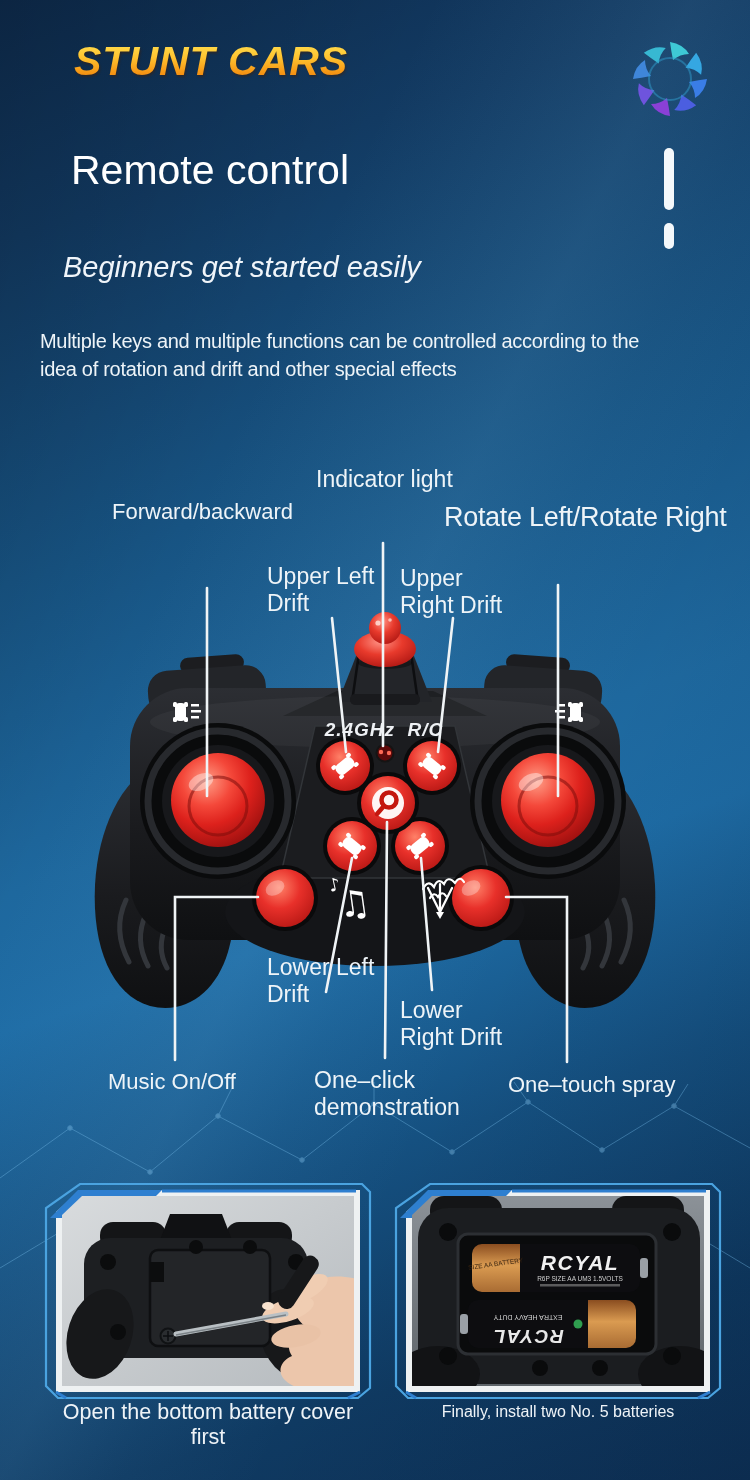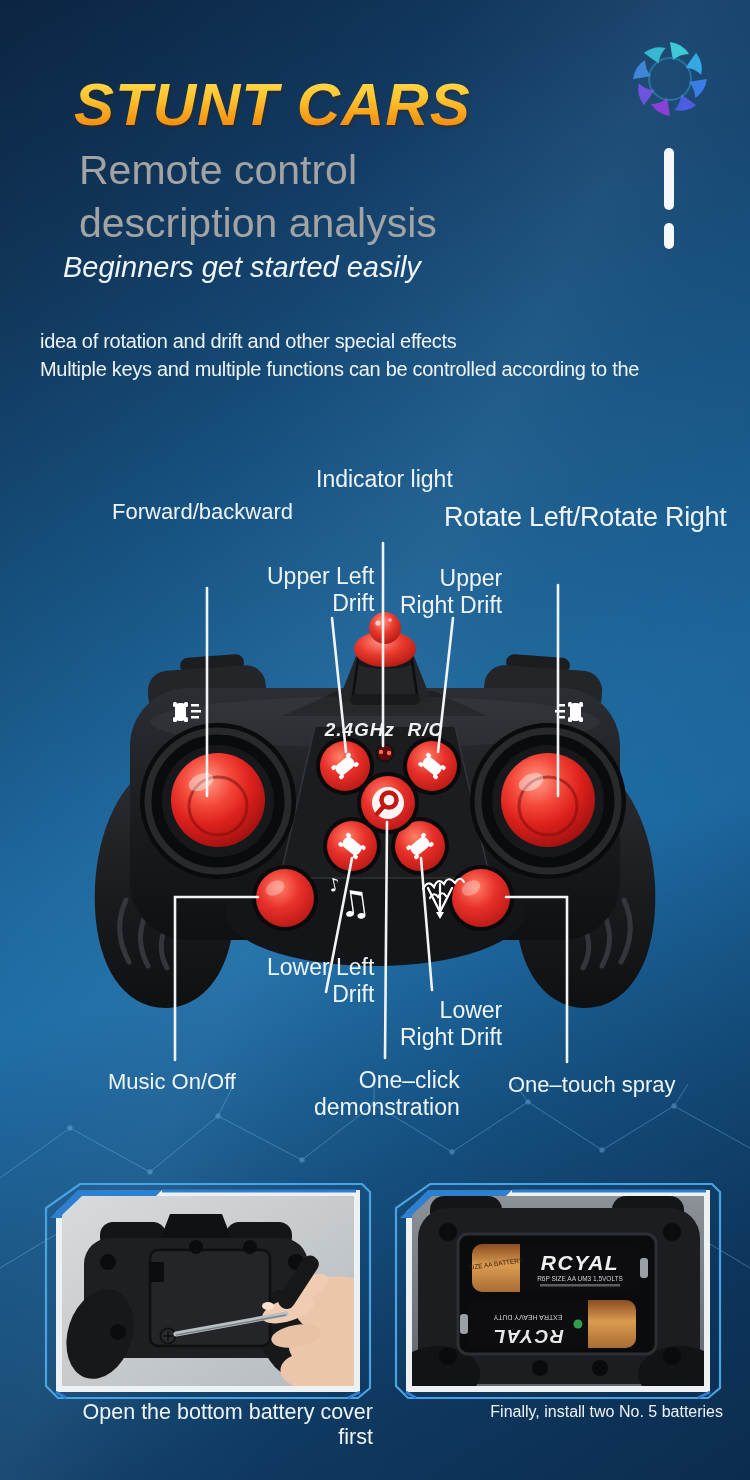--- a/index.html
+++ b/index.html
@@ -4,38 +4,38 @@
 <style>
   html,body{margin:0;padding:0;}
   body{width:750px;height:1480px;position:relative;overflow:hidden;
        font-family:"Liberation Sans",sans-serif;background:#124672;}
   .bg{position:absolute;inset:0;
       background:linear-gradient(162deg,#0e2d50 0%,#123a62 14%,#175382 34%,#1e689e 52%,#1e6ca5 60%,#155080 74%,#0f3a62 88%,#0e3258 100%);}
   .bg::after{content:"";position:absolute;inset:0;
       background:linear-gradient(115deg,rgba(0,0,0,.18) 0%,transparent 30%,rgba(130,195,235,.10) 48%,rgba(130,195,235,.04) 56%,transparent 66%,rgba(0,10,30,.15) 100%);}
   .scene{position:absolute;left:0;top:0;}
   
-  .brand{position:absolute;left:74px;top:38px;font-size:60px;font-weight:bold;font-style:italic;
+  .brand{position:absolute;left:74px;top:38px;font-size:41px;font-weight:bold;font-style:italic;
       letter-spacing:1px;white-space:nowrap;
       background:linear-gradient(180deg,#ffe154 5%,#ffc531 40%,#f79b17 70%,#ec7c0d 95%);
       -webkit-background-clip:text;background-clip:text;color:transparent;
-      filter:drop-shadow(1px 2px 1px rgba(70,30,0,.45));margin-top:32px;}
+      filter:drop-shadow(1px 2px 1px rgba(70,30,0,.45));}
   .logo{position:absolute;left:630px;top:39px;}
-  .title{position:absolute;left:79px;top:144px;font-size:41px;line-height:53px;color:#a3a3a3;white-space:nowrap;}
+  .title{position:absolute;left:71px;top:144px;font-size:41px;line-height:53px;color:#ffffff;white-space:nowrap;}
   .excl-bar{position:absolute;left:664px;top:148px;width:10px;height:62px;border-radius:5px;background:#f4f8fb;}
   .excl-dot{position:absolute;left:664px;top:223px;width:10px;height:26px;border-radius:5px;background:#f4f8fb;}
   .subtitle{position:absolute;left:63px;top:251px;font-size:29px;color:#f0f5fa;white-space:nowrap;font-style:italic;}
   .desc{position:absolute;left:40px;top:327px;font-size:20px;line-height:28px;letter-spacing:-0.3px;color:#eef4f8;white-space:nowrap;}
   
   .label{position:absolute;color:#eef4f8;white-space:nowrap;}
-  .fs23{font-size:23px;line-height:27px;text-align:right;}
+  .fs23{font-size:23px;line-height:27px;}
   .fs22{font-size:22px;}
   .fs20{font-size:27px;letter-spacing:-0.3px;}
   
-  .caption{position:absolute;width:330px;text-align:right;color:#eef3f7;}
+  .caption{position:absolute;width:330px;text-align:center;color:#eef3f7;}
 </style>
 </head>
 <body>
 
 <div class="bg"></div>
 
 <svg class="scene" width="750" height="1480" viewBox="0 0 750 1480">
   <defs>
     <radialGradient id="gBall" cx="38%" cy="30%" r="75%">
       <stop offset="0%" stop-color="#ff9d86"></stop>
@@ -373,28 +373,27 @@
     <path d="M40 3 Q53 5 59 15 Q50 15 43 21 Q41 11 40 3 Z" fill="#8a40d6" transform="rotate(180 40 40)"></path>
     <path d="M40 3 Q53 5 59 15 Q50 15 43 21 Q41 11 40 3 Z" fill="#6e54dd" transform="rotate(225 40 40)"></path>
     <path d="M40 3 Q53 5 59 15 Q50 15 43 21 Q41 11 40 3 Z" fill="#3f86d9" transform="rotate(270 40 40)"></path>
     <path d="M40 3 Q53 5 59 15 Q50 15 43 21 Q41 11 40 3 Z" fill="#37b8d2" transform="rotate(315 40 40)"></path>
     <circle cx="40" cy="40" r="21" fill="none" stroke="#2f9ccc" stroke-width="2" opacity="0.5"></circle>
   </g>
 </svg>
 
 <div class="title">
   <div>Remote control</div>
-  <div>description analysis</div>
 </div>
 <div class="excl-bar"></div>
 <div class="excl-dot"></div>
 <div class="subtitle">Beginners get started easily</div>
 <div class="desc">
+  <div>Multiple keys and multiple functions can be controlled according to the</div>
   <div>idea of rotation and drift and other special effects</div>
-  <div>Multiple keys and multiple functions can be controlled according to the</div>
 </div>
 
 <div class="label fs23" style="left:316px;top:466px">Indicator light</div>
 <div class="label fs22" style="left:112px;top:499px">Forward/backward</div>
 <div class="label fs20" style="left:444px;top:502px">Rotate Left/Rotate Right</div>
 <div class="label fs23" style="left:267px;top:563px">
   <div>Upper Left</div>
   <div>Drift</div>
 </div>
 <div class="label fs23" style="left:400px;top:565px">

